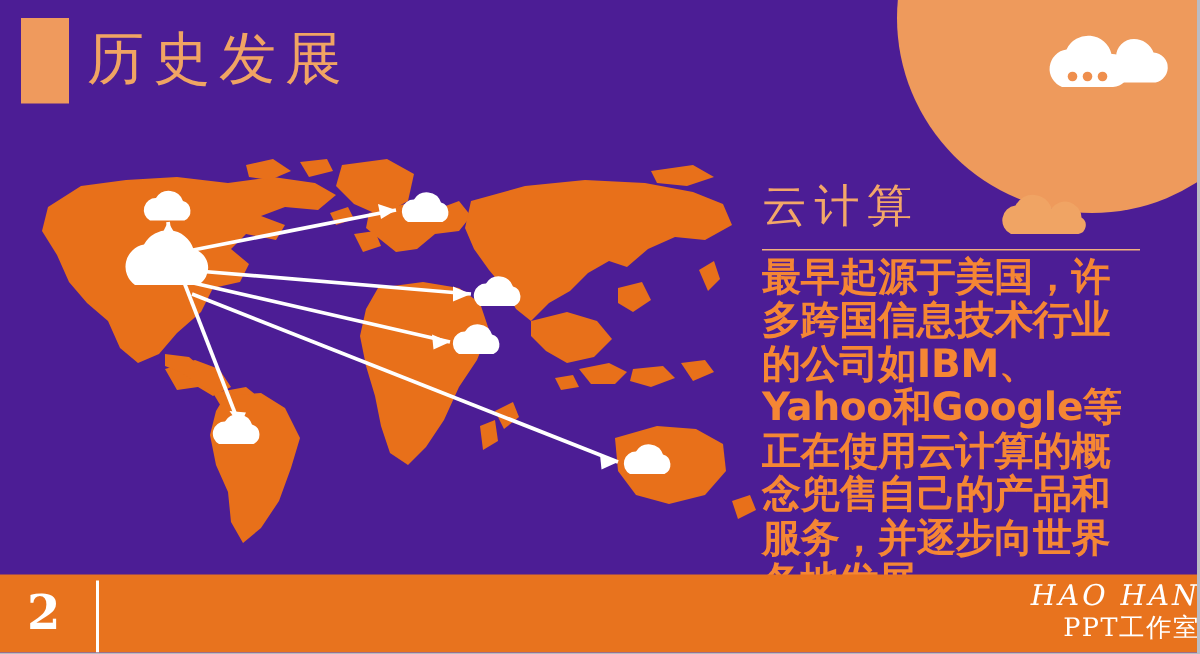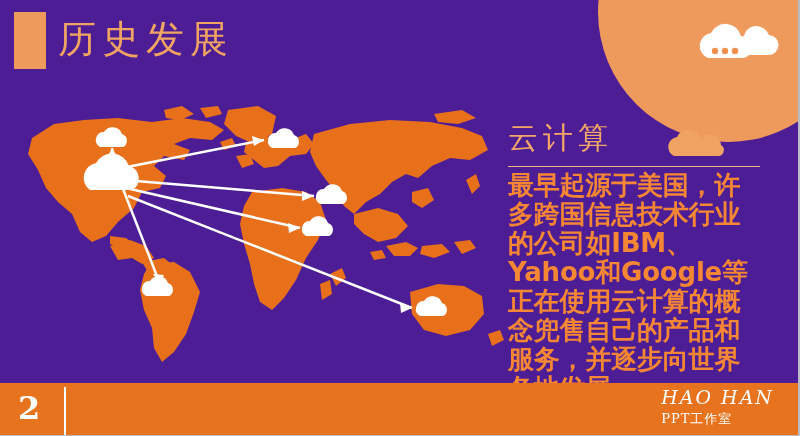--- a/index.html
+++ b/index.html
@@ -131,35 +131,35 @@
   .footer-rule {
     position: absolute;
     left: 64px;
     top: 4px;
     width: 2px;
     height: 48px;
     background: #ffffff;
   }
   .brand {
     position: absolute;
-    right: 26px;
+    right: 0;
     top: 2px;
-    text-align: left;
+    text-align: right;
     color: #ffffff;
   }
   .brand-name {
     font-family: "DejaVu Serif", serif;
     font-style: italic;
     font-size: 19px;
     letter-spacing: 2px;
     line-height: 24px;
   }
   .brand-sub {
     font-family: "DejaVu Serif", serif;
-    font-size: 13px;
+    font-size: 17px;
     letter-spacing: 1px;
     line-height: 20px;
   }
 </style>
 </head>
 <body>
 
 <div id="slide">
 
   <div class="corner-arc"></div>

